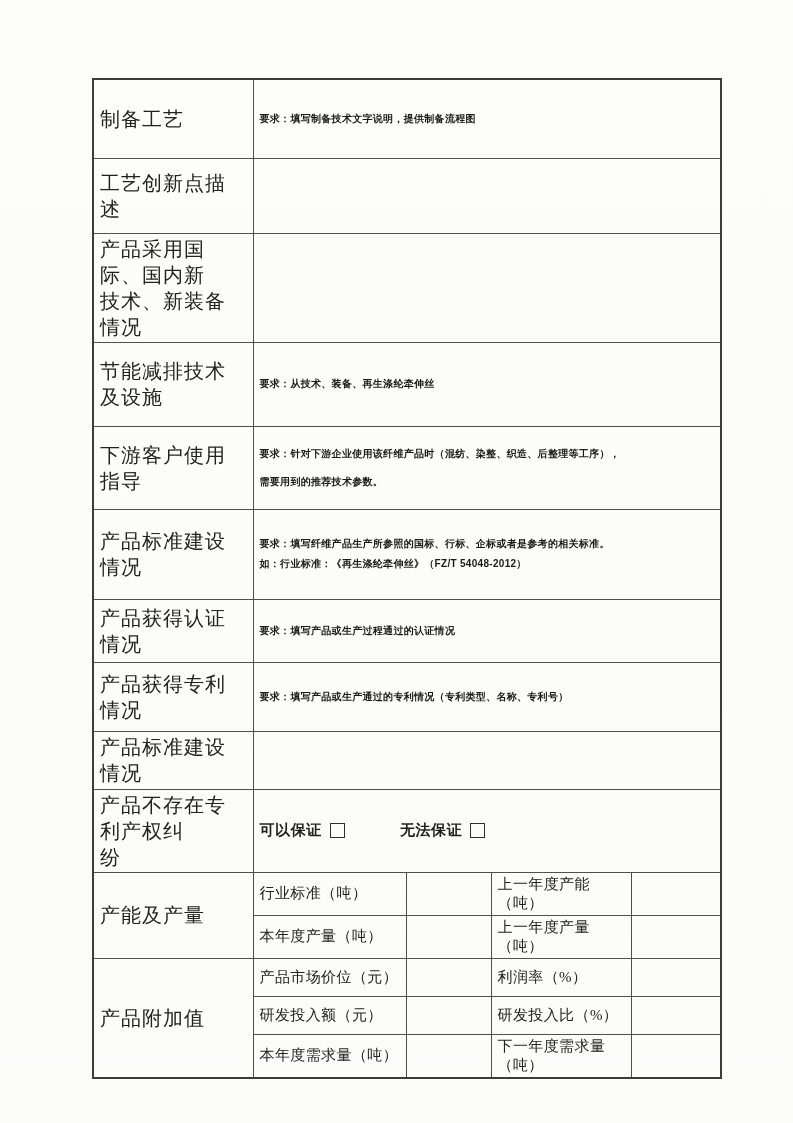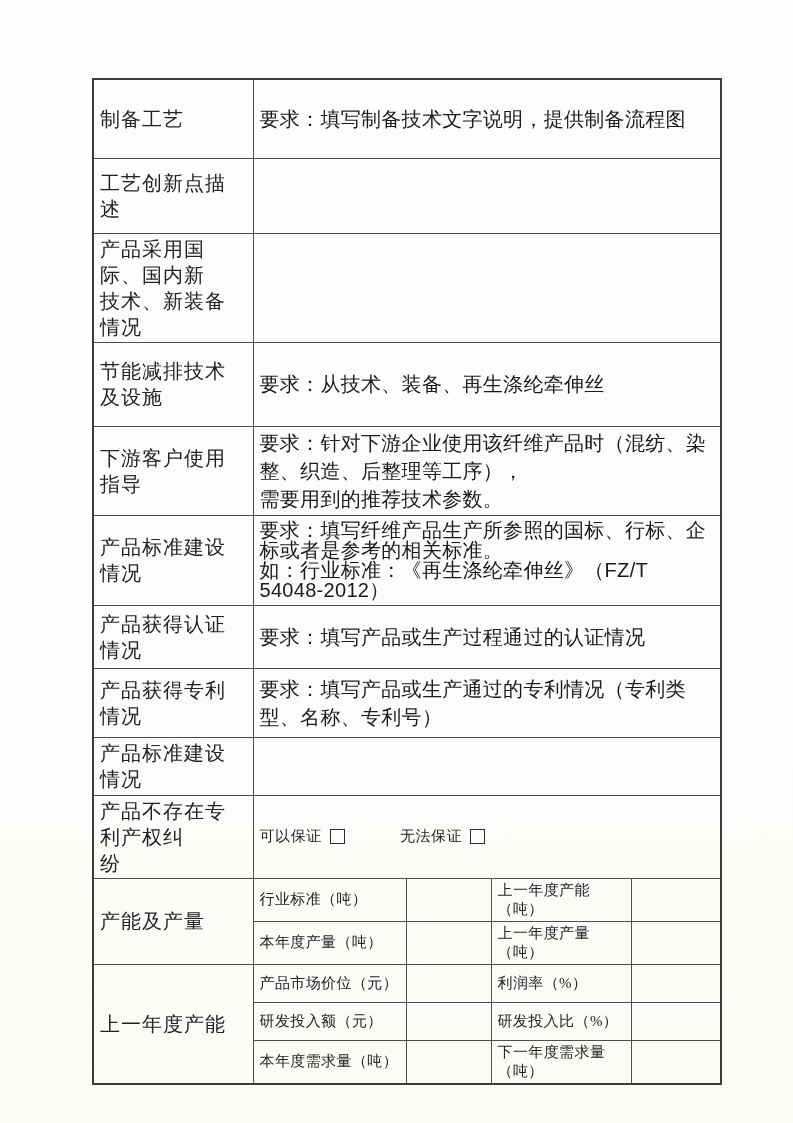--- a/index.html
+++ b/index.html
@@ -34,22 +34,22 @@
     font-family:"Liberation Serif","DejaVu Serif",serif;
     font-size:20px;
     letter-spacing:1px;
     line-height:26px;
     padding-left:8px;
     white-space:pre-line;
     color:#222;
   }
   td.content{
     font-family:"Liberation Sans","DejaVu Sans",sans-serif;
-    font-weight:400;
-    font-size:20px;
+    font-weight:700;
+    font-size:10px;
     letter-spacing:0.3px;
     line-height:28px;
     padding-left:7px;
     white-space:pre-line;
     color:#1a1a1a;
   }
   td.content.wide-gap{line-height:20px;}
   td.sub{
     font-family:"Liberation Serif","DejaVu Serif",serif;
     font-size:15px;
@@ -58,21 +58,21 @@
     color:#222;
   }
   td.value{background:transparent;}
   .chk-row{
     font-family:"Liberation Serif","DejaVu Serif",serif;
     font-weight:normal;
     font-size:15px;
     letter-spacing:0.6px;
     display:flex;align-items:center;
   }
-  .chk-group{display:inline-flex;align-items:center;}
+  .chk-group{display:inline-flex;align-items:center;font-weight:bold;}
   .chk-group.second{margin-left:55px;}
   .chkbox{
     display:inline-block;
     width:13px;height:13px;
     border:1.5px solid #2f2f2f;
     margin-left:8px;
     background:transparent;
   }
 </style>
 </head>
@@ -162,21 +162,21 @@
       <td class="value"></td>
     </tr>
     <tr style="height:38px">
       <td class="sub">本年度产量（吨）</td>
       <td class="value"></td>
       <td class="sub">上一年度产量（吨）</td>
       <td class="value"></td>
     </tr>
 
     <tr style="height:38px">
-      <td class="label" rowspan="3">上一年度产能</td>
+      <td class="label" rowspan="3">产品附加值</td>
       <td class="sub">产品市场价位（元）</td>
       <td class="value"></td>
       <td class="sub">利润率（%）</td>
       <td class="value"></td>
     </tr>
     <tr style="height:38px">
       <td class="sub">研发投入额（元）</td>
       <td class="value"></td>
       <td class="sub">研发投入比（%）</td>
       <td class="value"></td>

